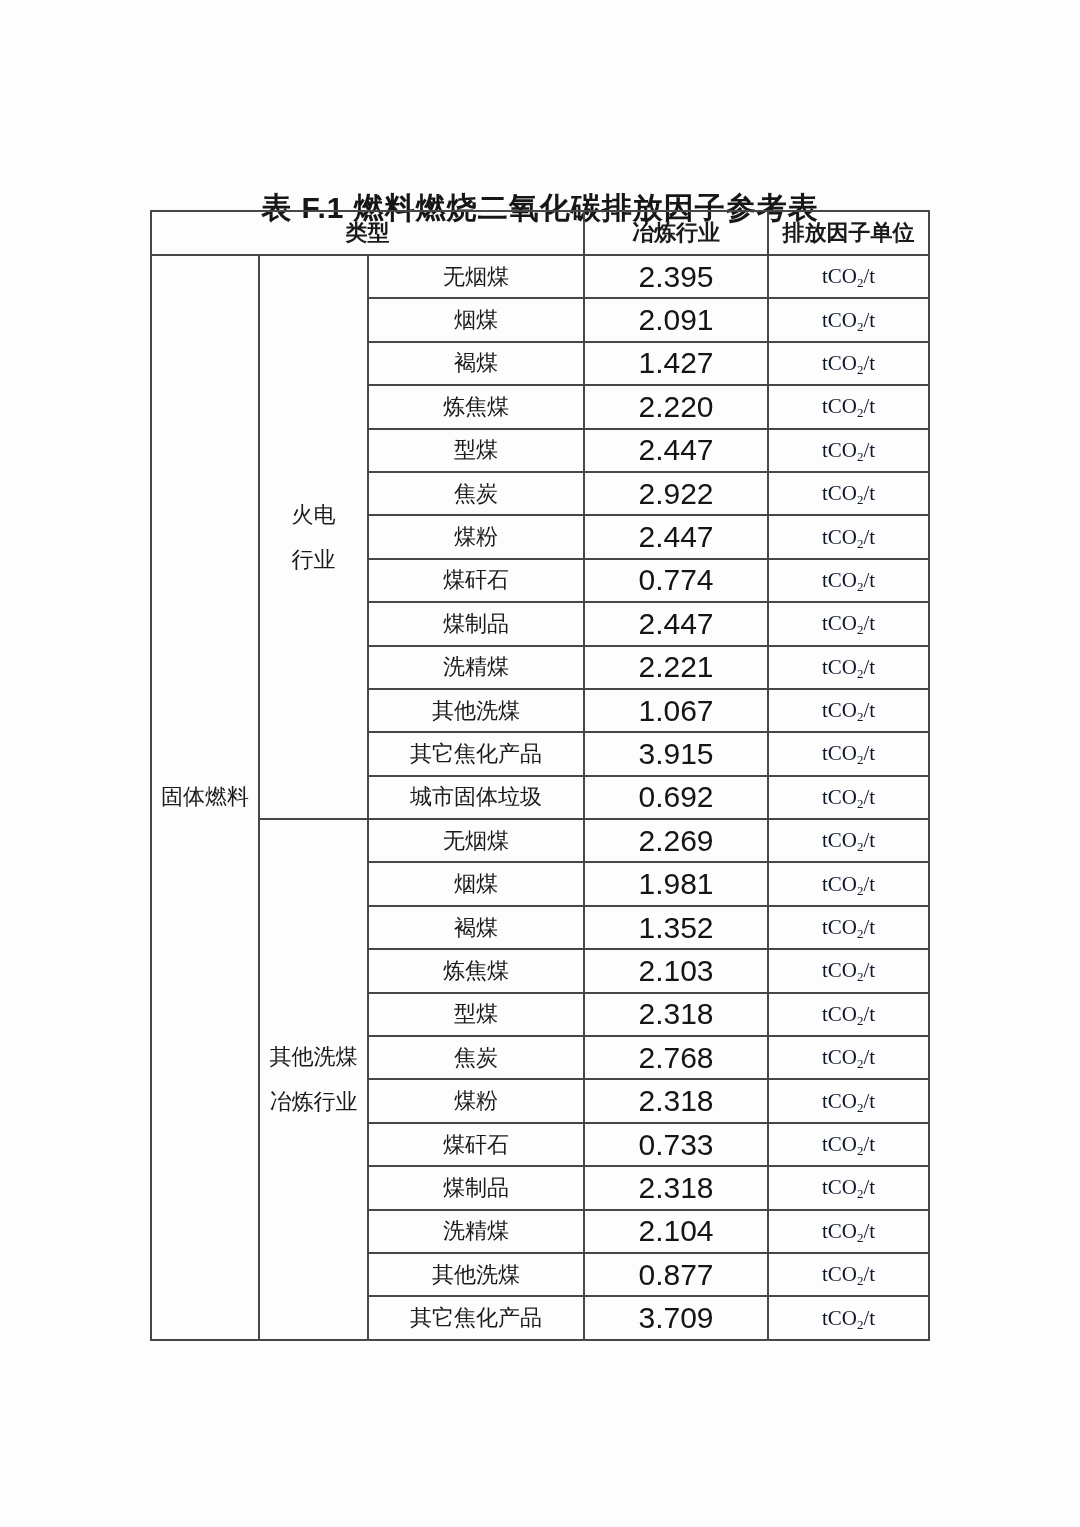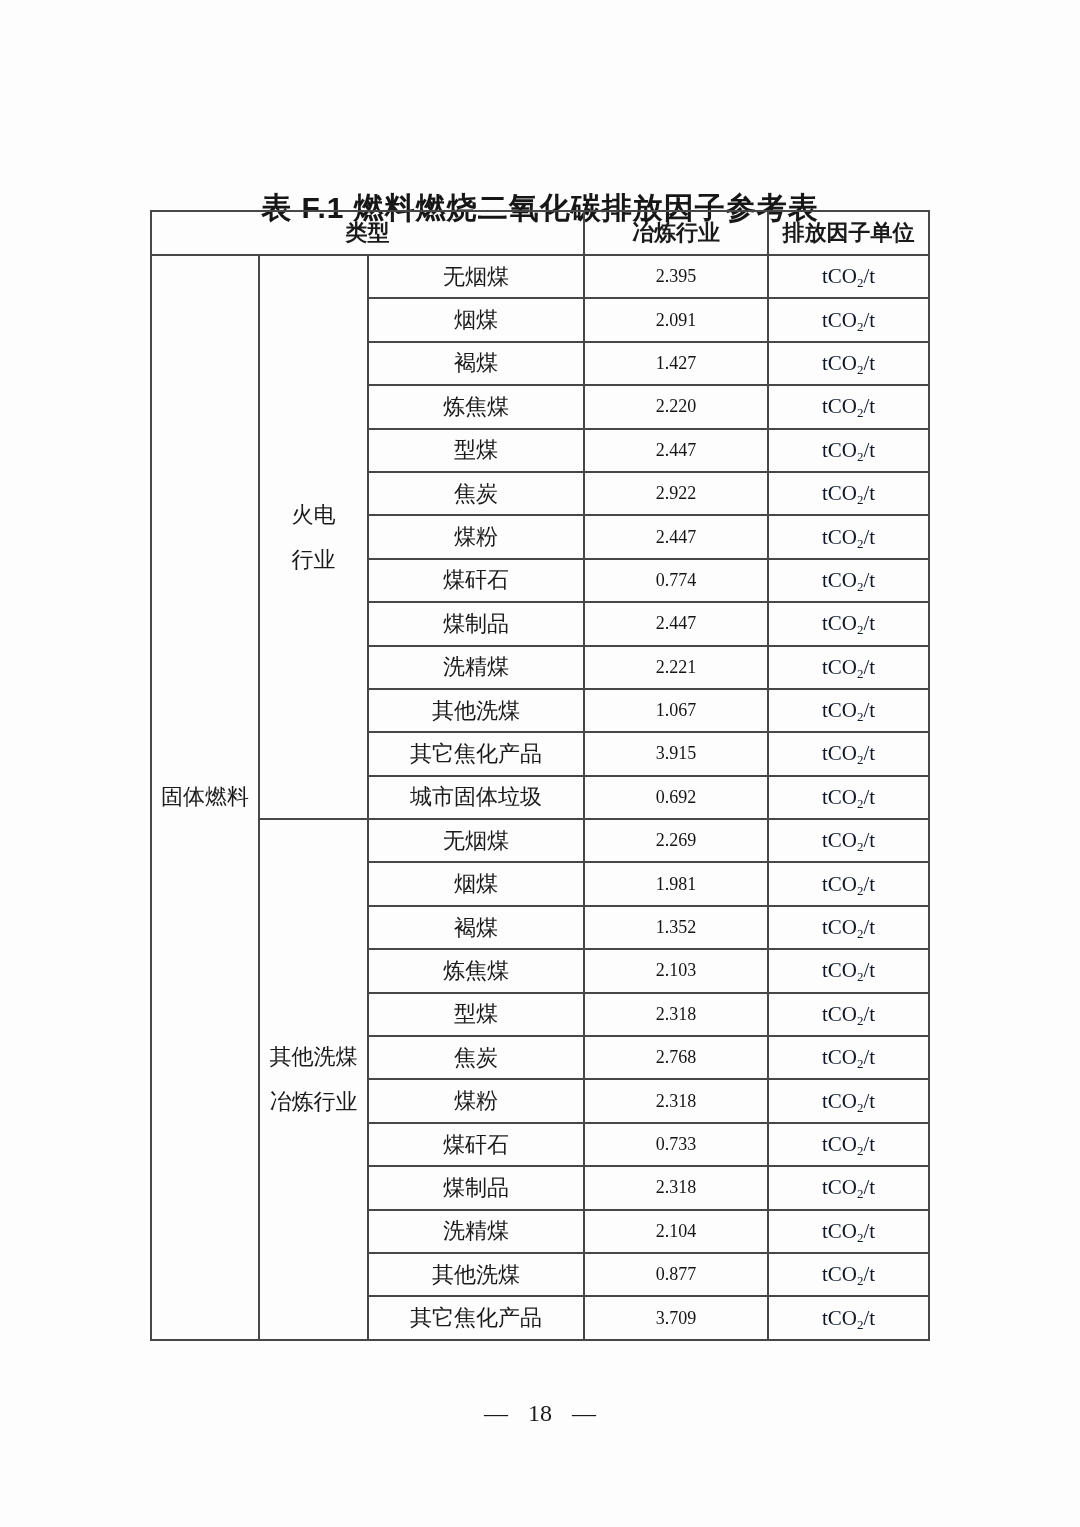--- a/index.html
+++ b/index.html
@@ -50,22 +50,22 @@
   .cell-category, .cell-industry, .cell-fuel {
     font-size: 22px;
     color: #1a1a1a;
     border-radius: 8px;
   }
   .cell-industry .ind-line {
     display: block;
     line-height: 45px;
   }
   .cell-value {
-    font-family: Liberation Serif, serif;
-    font-size: 18px;
+    font-family: Liberation Sans, sans-serif;
+    font-size: 30px;
     color: #141414;
   }
   .cell-unit {
     font-family: "Liberation Serif", "DejaVu Serif", serif;
     font-size: 21px;
     color: #0f172a;
     white-space: nowrap;
   }
   .cell-unit sub {
     font-size: 13px;
@@ -236,15 +236,14 @@
         <td class="cell-unit"><span>tCO</span><sub>2</sub><span>/t</span></td>
       </tr>
       <tr>
         <td class="cell-fuel">其它焦化产品</td>
         <td class="cell-value">3.709</td>
         <td class="cell-unit"><span>tCO</span><sub>2</sub><span>/t</span></td>
       </tr>
     </tbody>
   </table>
 
-  <div class="page-number">— 18 —</div>
 
 </div>
 
 </body></html>

